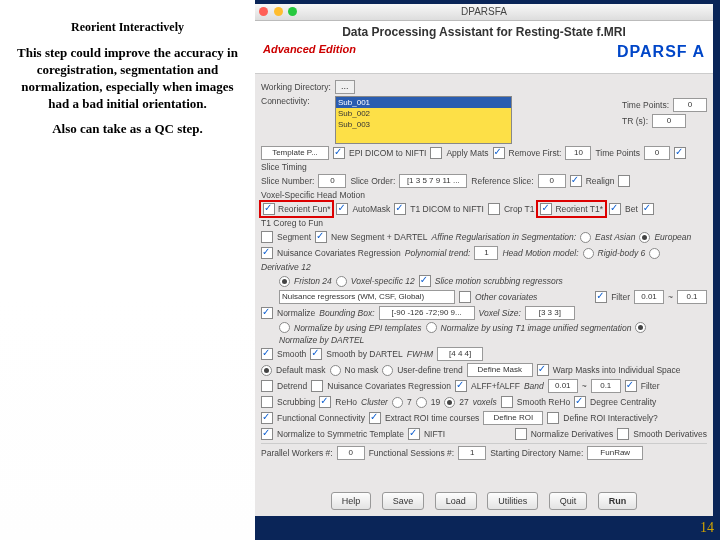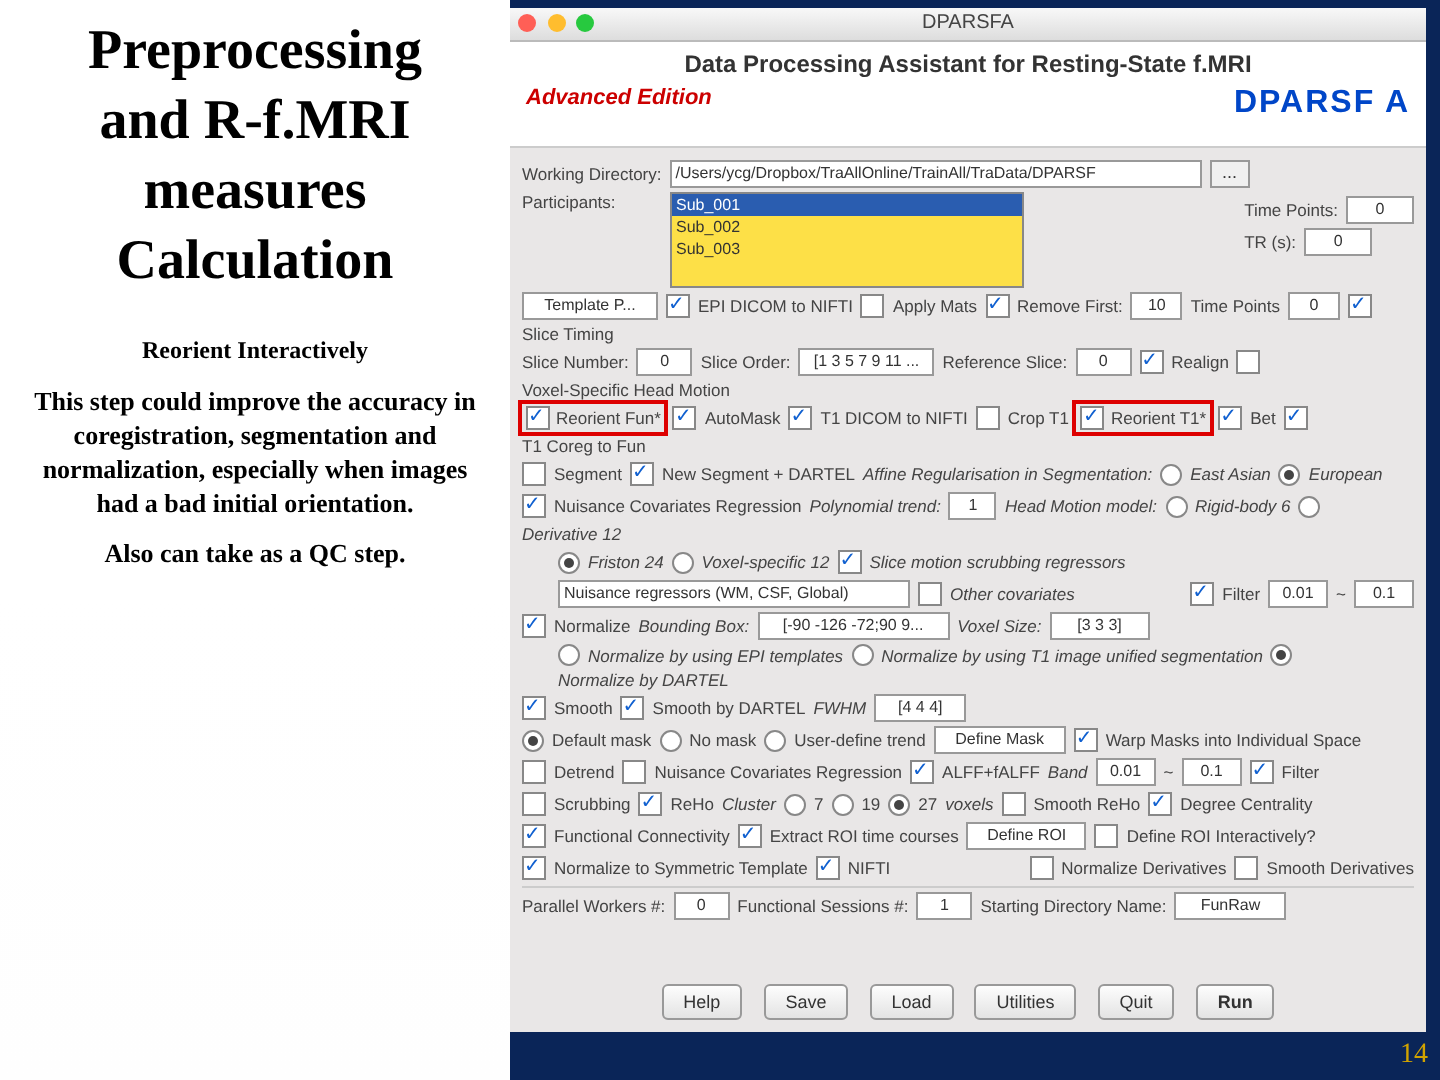--- a/index.html
+++ b/index.html
@@ -37,26 +37,20 @@
 .highlight{outline:2px solid #d00}
 .sep{height:1px;background:#ccc;margin:2px 0}
 .bottombar{position:absolute;bottom:6px;left:0;right:0;text-align:center}
 .bottombar .btn{margin:0 4px}
 </style>
 </head>
 <body>
 
 <div id="stage">
  <div id="left">
-  <h1>
-   <span>Preprocessing</span><br>
-   <span>and R-f.MRI</span><br>
-   <span>measures</span><br>
-   <span>Calculation</span>
-  </h1>
   <h2>Reorient Interactively</h2>
   <p>This step could improve the accuracy in coregistration, segmentation and normalization, especially when images had a bad initial orientation.</p>
   <p>Also can take as a QC step.</p>
  </div>
 
  <div id="win">
   <div class="titlebar">
    <div class="tballs">
     <span class="tred"></span>
     <span class="tyel"></span>
@@ -68,25 +62,24 @@
    <div class="apptitle">Data Processing Assistant for Resting-State f.MRI</div>
    <div class="edition">
     <span class="adv">Advanced Edition</span>
     <span class="brand">DPARSF A</span>
    </div>
   </div>
 
   <div class="cfg">
    <div class="row">
     <span class="lbl">Working Directory:</span>
-    <span class="inp" style="width:260px;text-align:left">/Users/ycg/Dropbox/TraAllOnline/TrainAll/TraData/DPARSF</span>
     <span class="ellips">...</span>
    </div>
    <div class="row" style="align-items:flex-start">
-    <div style="width:70px"><span class="lbl">Participants:</span></div>
+    <div style="width:70px"><span class="lbl">Connectivity:</span></div>
     <div class="listbox">
      <div class="sel">Sub_001</div>
      <div>Sub_002</div>
      <div>Sub_003</div>
     </div>
     <div style="margin-left:auto">
      <div class="row">
               <span class="lbl">Time Points:</span>
               <span class="inp" style="width:28px">0</span>
             </div>

